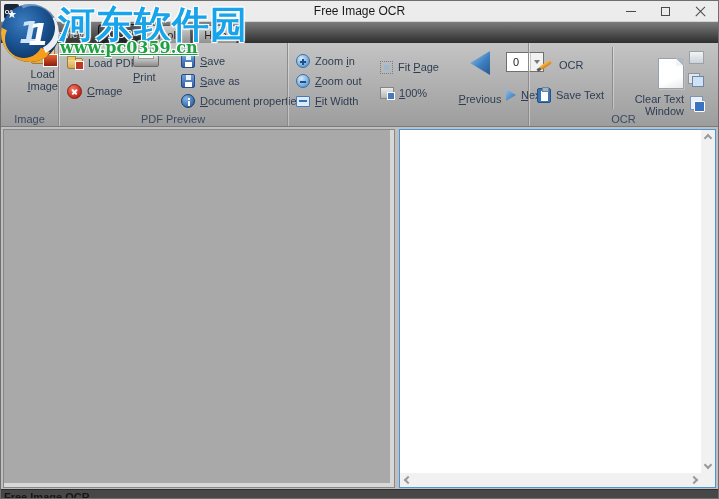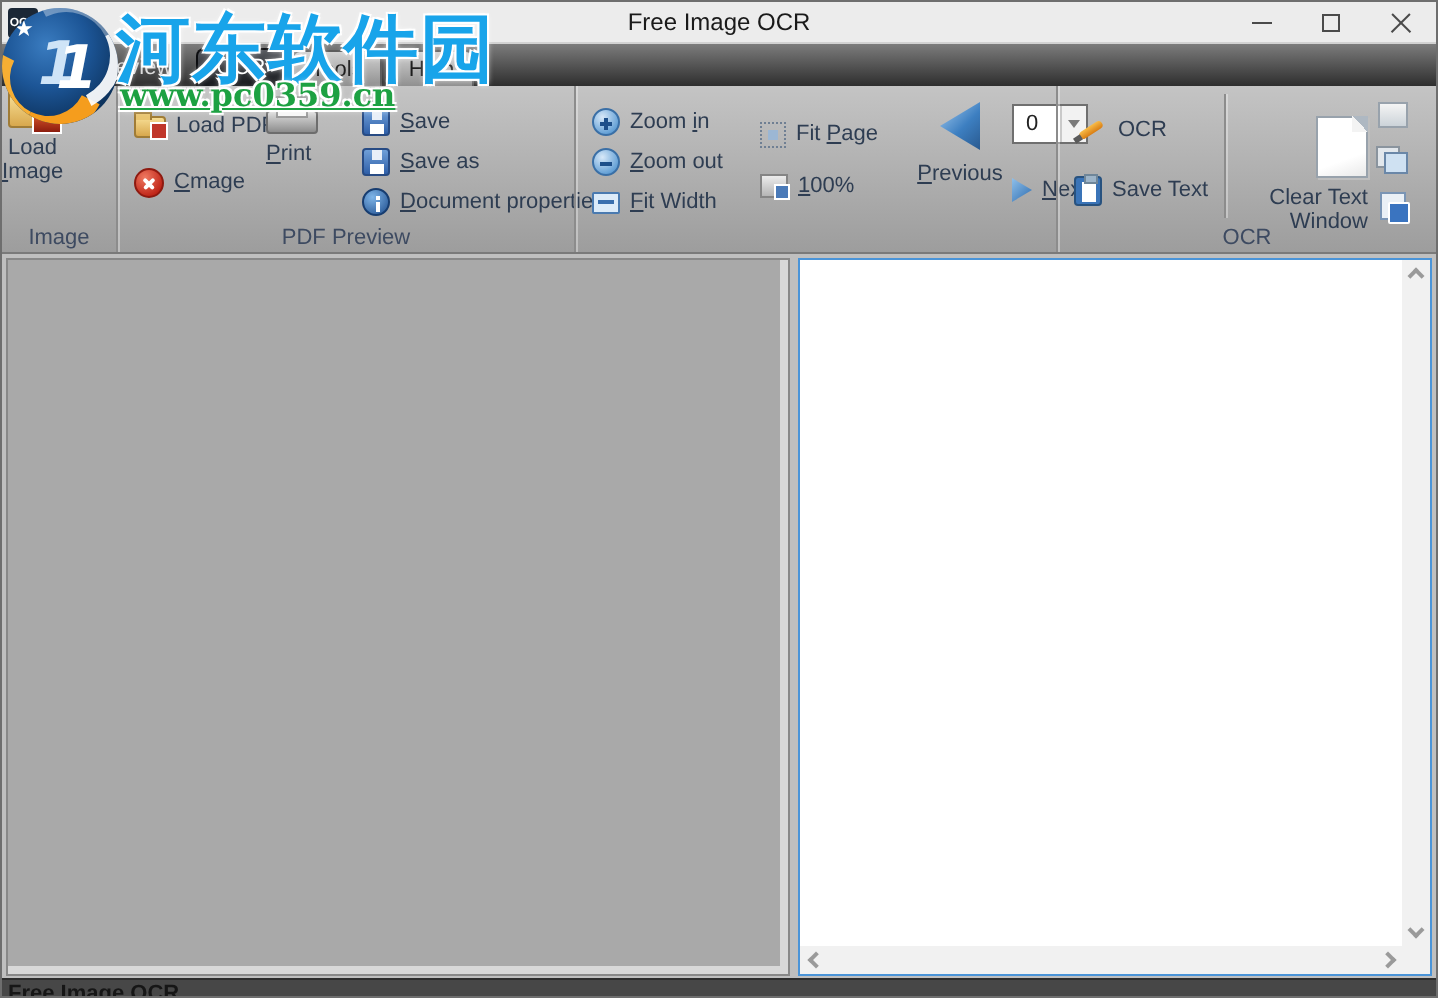--- a/index.html
+++ b/index.html
@@ -246,21 +246,21 @@
   <div class="tabbar">
     <div class="tab tab-ghost">PDF Preview</div>
     <div class="tab tab-active">OCR</div>
     <div class="tab tab-normal">Tools</div>
     <div class="tab tab-normal">Help</div>
   </div>
 
   <div class="ribbon">
 
     <div class="rgroup" style="width:57px;">
-      <div class="gcontent" style="justify-content:flex-start; padding-left:0;">
+      <div class="gcontent" style="justify-content:flex-end; padding-left:0;">
         <div class="bbtn" style="padding-top:4px;">
           <span class="ic ic-folder-image"></span>
           <span class="lbl">Load</span>
           <span class="lbl"><span></span><span class="ak">I</span><span>mage</span></span>
         </div>
       </div>
       <div class="glabel">Image</div>
     </div>
 
     <div class="rgroup" style="width:229px;">
@@ -320,21 +320,21 @@
             <span class="ic ic-fitp"></span>
             <span class="lbl"><span>Fit </span><span class="ak">P</span><span>age</span></span>
           </div>
           <div class="sbtn">
             <span class="ic ic-100"></span>
             <span class="lbl"><span></span><span class="ak">1</span><span>00%</span></span>
           </div>
         </div>
         <div class="inner-sep"></div>
         <div class="rcol" style="width:52px;">
-          <div class="bbtn" style="padding-top:8px;">
+          <div class="bbtn" style="padding-top:8px;gap:12px;">
             <span class="ic ic-tri-left"></span>
             <span class="lbl"><span></span><span class="ak">P</span><span>revious</span></span>
           </div>
         </div>
         <div class="rcol" style="width:56px; padding-top:9px; gap:13px;">
           <div class="spinbox">
             <span>0</span>
             <span class="spin-drop"></span>
           </div>
           <div class="sbtn" style="padding-left:0;">

